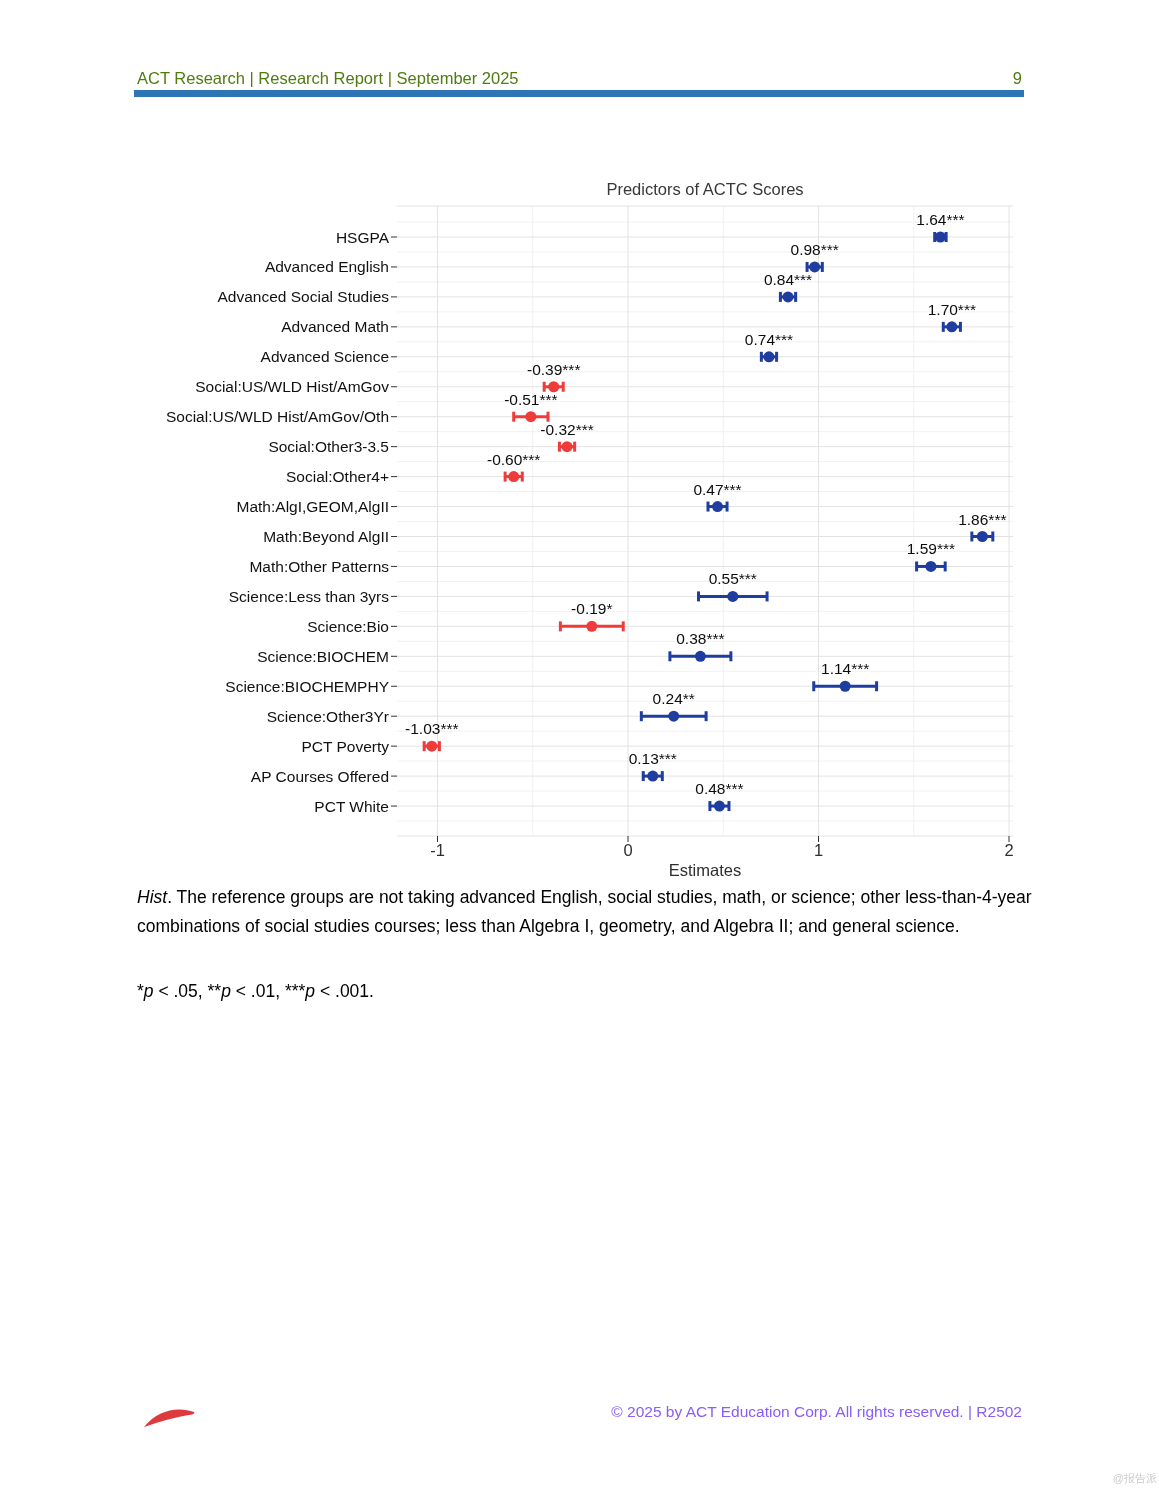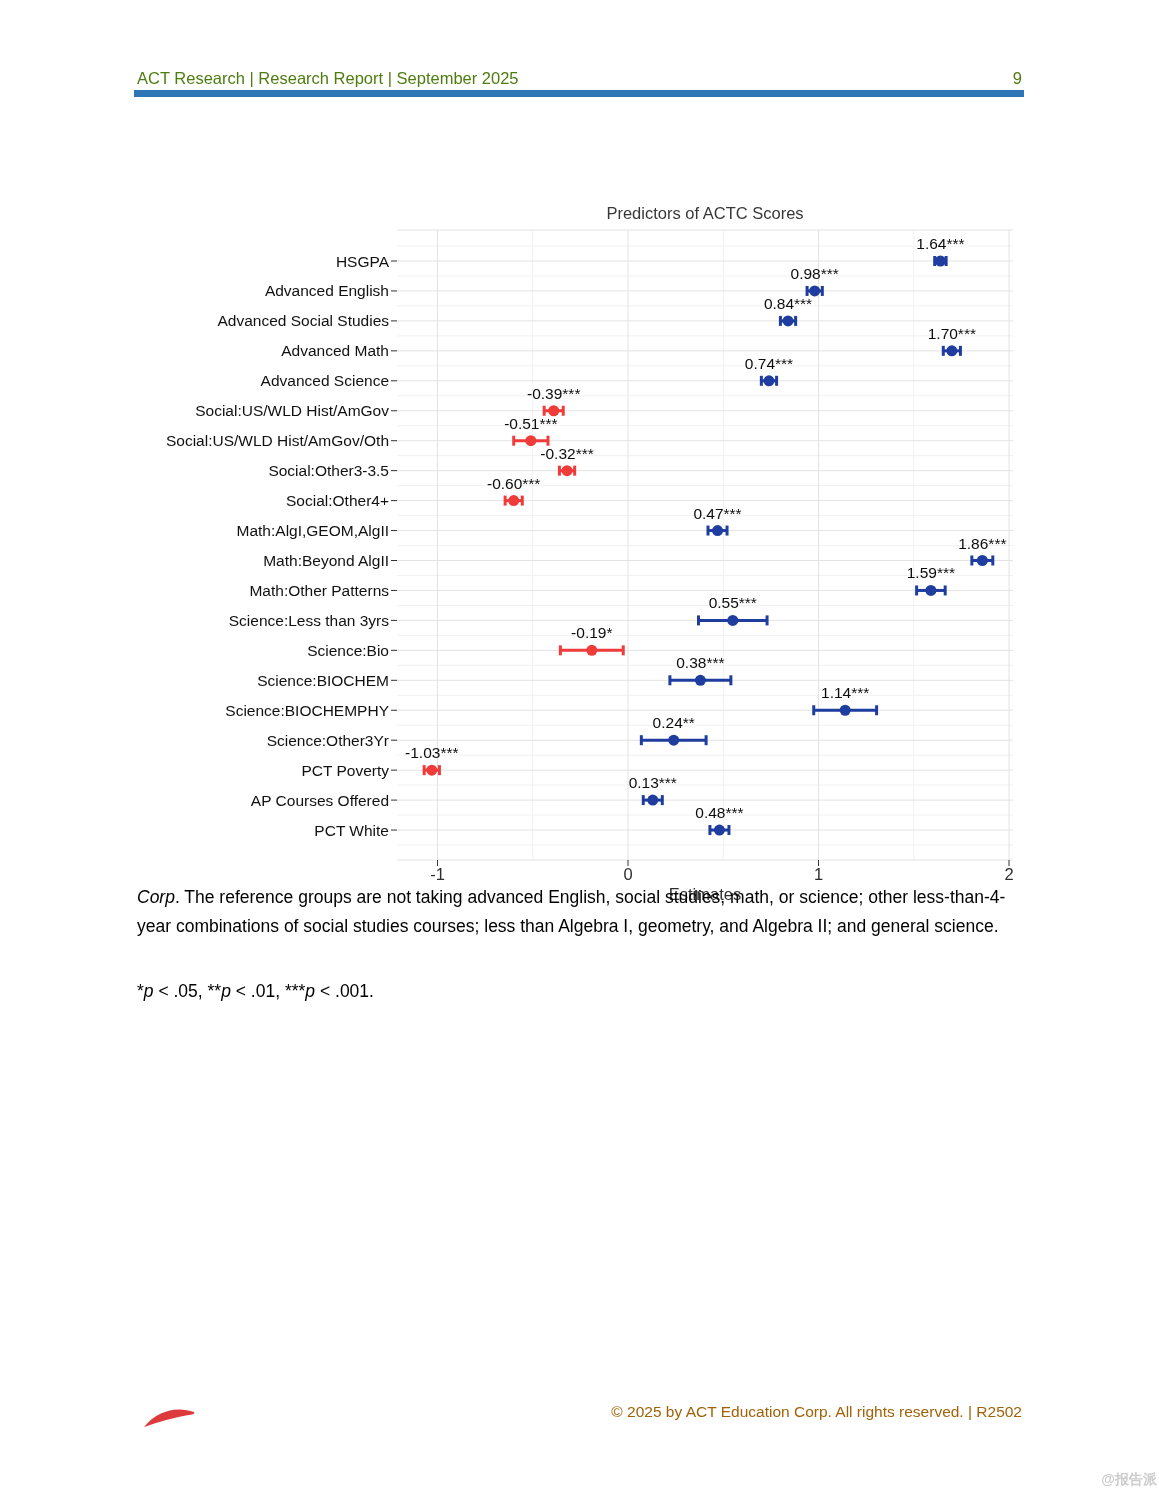--- a/index.html
+++ b/index.html
@@ -3,29 +3,29 @@
 <meta charset="utf-8">
 <style>
   html,body{margin:0;padding:0;background:#ffffff;}
   .page{position:relative;width:1159px;height:1500px;background:#fff;
         font-family:"Liberation Sans","DejaVu Sans",sans-serif;color:#111;overflow:hidden;}
   .header-line{position:absolute;left:137px;top:69px;width:885px;display:flex;
         justify-content:space-between;font-size:16.5px;color:#4d7c0f;}
   .header-rule{position:absolute;left:134px;top:90px;width:890px;height:7px;}
   .figure-caption{position:absolute;left:137px;top:138px;font-size:17.5px;}
   .figure-caption .fig-label{font-weight:bold;}
-  #chart{position:absolute;left:0;top:180px;width:1159px;height:700px;margin-top:24px;}
+  #chart{position:absolute;left:0;top:180px;width:1159px;height:700px;}
   svg text{font-family:"Liberation Sans","DejaVu Sans",sans-serif;}
   .note{position:absolute;left:137px;top:883px;width:895px;font-size:17.5px;
         line-height:29px;margin:0;color:#000;}
   .sig{position:absolute;left:137px;top:981px;font-size:17.5px;margin:0;color:#000;text-align:center;}
   .footer-text{position:absolute;left:500px;top:1403px;width:522px;text-align:right;
-        font-size:15.5px;color:#a16207;}
+        font-size:15.5px;color:#8b5cf6;}
   .logo{position:absolute;left:140px;top:1380px;}
-  .watermark{position:absolute;right:2px;top:1471px;font-size:14px;color:#cccccc;font-weight:bold;}
+  .watermark{position:absolute;right:2px;top:1471px;font-size:11px;color:#cccccc;}
 </style>
 </head>
 <body>
 
 <div class="page">
 
   <div class="header-line">
     <span>ACT Research | Research Report | September 2025</span>
     <span>9</span>
   </div>
@@ -272,21 +272,21 @@
         </g>
         <g>
           <line x1="709.915" x2="728.965" y1="626.05" y2="626.05" stroke="#1e3d9e" stroke-width="3"></line>
           <line x1="709.915" x2="709.915" y1="621.05" y2="631.05" stroke="#1e3d9e" stroke-width="3"></line>
           <line x1="728.965" x2="728.965" y1="621.05" y2="631.05" stroke="#1e3d9e" stroke-width="3"></line>
           <circle cx="719.44" cy="626.05" r="5.5" fill="#1e3d9e"></circle>
           <text x="719.44" y="614.05" text-anchor="middle" font-size="15.5" fill="#0d0d0d">0.48***</text>
         </g>
       </svg></div>
 
-  <p class="note"><i>Corp</i><span>. The reference groups are not taking advanced English, social studies, math, or science; other less-than-4-year combinations of social studies courses; less than Algebra I, geometry, and Algebra II; and general science.</span></p>
+  <p class="note"><i>Hist</i><span>. The reference groups are not taking advanced English, social studies, math, or science; other less-than-4-year combinations of social studies courses; less than Algebra I, geometry, and Algebra II; and general science.</span></p>
 
   <p class="sig"><span>*</span><i>p</i><span> &lt; .05, **</span><i>p</i><span> &lt; .01, ***</span><i>p</i><span> &lt; .001.</span></p>
 
   <svg class="logo" width="185" height="64" viewBox="0 0 185 64">
     <text id="logo-act" x="2" y="54" font-size="60" font-weight="bold" font-family="Liberation Serif, DejaVu Serif, serif" textLength="160" lengthAdjust="spacingAndGlyphs" fill="#1b355e"></text>
     <text id="logo-reg" x="166" y="18" font-size="13" fill="#1b355e"></text>
     <path id="logo-swoosh" d="M4,47 C17,30 38,26 54,32 C55,32.5 54,34 52,34.5 C36,37 18,42 4,47 Z" fill="#de3a3e"></path>
   </svg>
 
   <div class="footer-text">© 2025 by ACT Education Corp. All rights reserved. | R2502</div>

